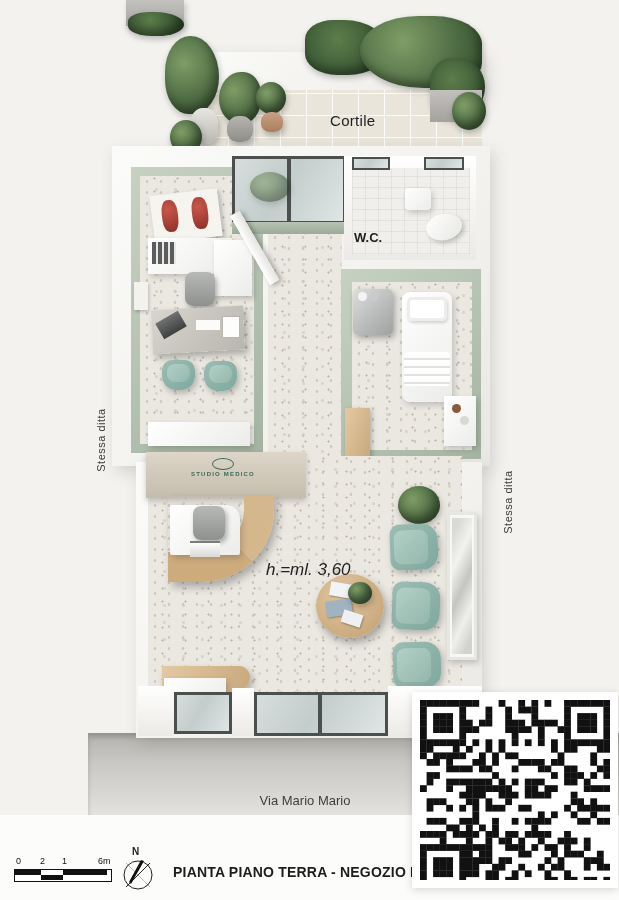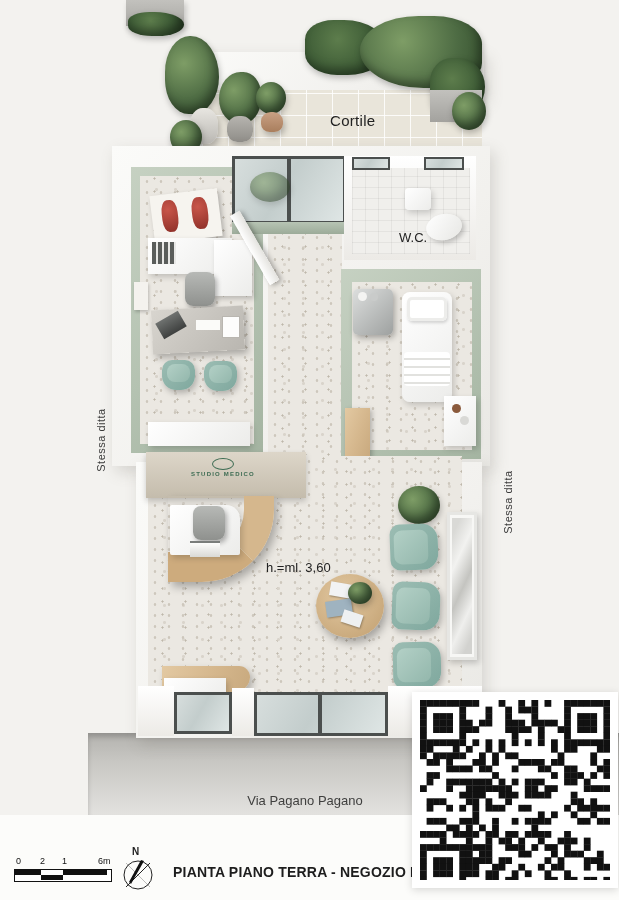--- a/index.html
+++ b/index.html
@@ -32,43 +32,43 @@
         background:radial-gradient(circle at 35% 35%,#7e9d66,#4d6b43 60%,#36512f 95%);
         box-shadow:inset -4px -6px 10px rgba(0,0,0,.35),1px 3px 6px rgba(0,0,0,.25);}
   .blob.dark{background:radial-gradient(circle at 40% 35%,#5d7d4c,#3c5a35 60%,#2a4126 95%);}
   .pot{position:absolute;border-radius:45% 45% 40% 40%;box-shadow:2px 4px 6px rgba(0,0,0,.25);}
 
   
   .lbl{position:absolute;color:#222;}
   .vtext{position:absolute;transform:rotate(-90deg);font-size:11px;color:#3a3a3a;
          letter-spacing:.5px;text-align:center;white-space:nowrap;}
   #lbl-cortile{font-size:15px;letter-spacing:.3px;}
-  #lbl-wc{font-size:13px;font-weight:400;margin-left:45px;}
-  #lbl-height{font-size:13px;}
+  #lbl-wc{font-size:13px;font-weight:700;}
+  #lbl-height{font-size:17px;font-style:italic;}
   #lbl-street{font-size:13px;color:#3f3f3e;text-align:center;width:140px;}
   #lbl-title{font-size:14px;font-weight:700;letter-spacing:.2px;color:#1d1d1d;white-space:nowrap;}
   .tick{position:absolute;top:0;font-size:9px;color:#111;}
 
   
   .tealchair{position:absolute;background:linear-gradient(135deg,#9cbdb3,#7fa89e);
              border-radius:10px 16px 16px 10px;box-shadow:2px 3px 6px rgba(0,0,0,.25);}
   .tealchair .seat{position:absolute;left:4px;top:6px;right:10px;bottom:6px;
              border-radius:8px;background:linear-gradient(135deg,#b3d0c6,#93b7ac);}
   .deskchair{position:absolute;background:linear-gradient(#b7b9b6,#8f918e);
              border-radius:8px;box-shadow:2px 3px 5px rgba(0,0,0,.3);}
 </style>
 </head>
 <body>
 
 <div id="stage">
 
   <div class="abs" style="left:88px;top:733px;width:531px;height:82px;
               background:linear-gradient(180deg,#b3b2ae 0%,#c8c7c3 35%,#e3e2df 100%);
               box-shadow:inset 0 4px 5px rgba(0,0,0,.18);"></div>
-  <div class="lbl" id="lbl-street" style="left:235px;top:793px;">Via Pagano Pagano</div>
+  <div class="lbl" id="lbl-street" style="left:235px;top:793px;">Via Mario Mario</div>
 
   <div class="abs" style="left:0;top:815px;width:619px;height:85px;background:#fcfcfa;"></div>
 
   <div class="abs wall" style="left:188px;top:52px;width:296px;height:46px;"></div>
   <div class="abs wall" style="left:188px;top:52px;width:30px;height:110px;
               clip-path:polygon(0 0,100% 0,100% 100%,55% 100%);"></div>
   <div class="abs tilefloor" style="left:202px;top:90px;width:280px;height:70px;"></div>
   <div class="lbl" id="lbl-cortile" style="left:330px;top:112px;">Cortile</div>
 
   <div class="abs" style="left:126px;top:0;width:58px;height:26px;background:linear-gradient(#c2c1bd,#a9a8a4);

